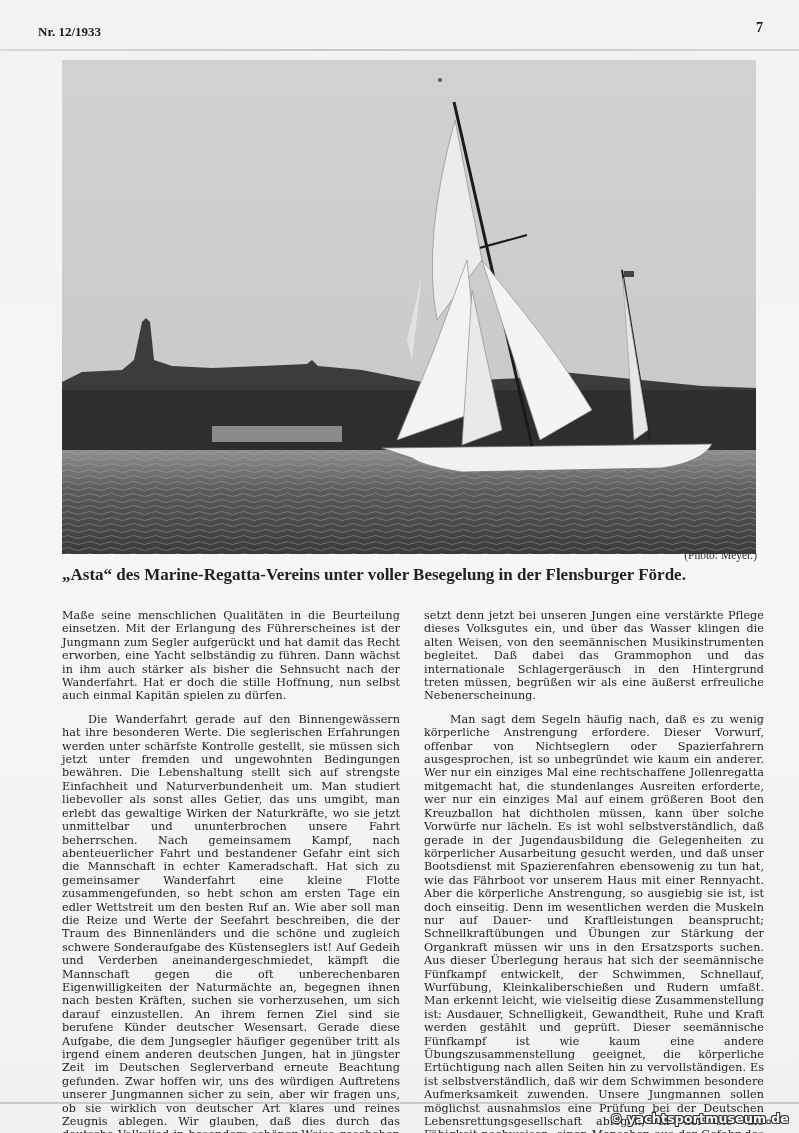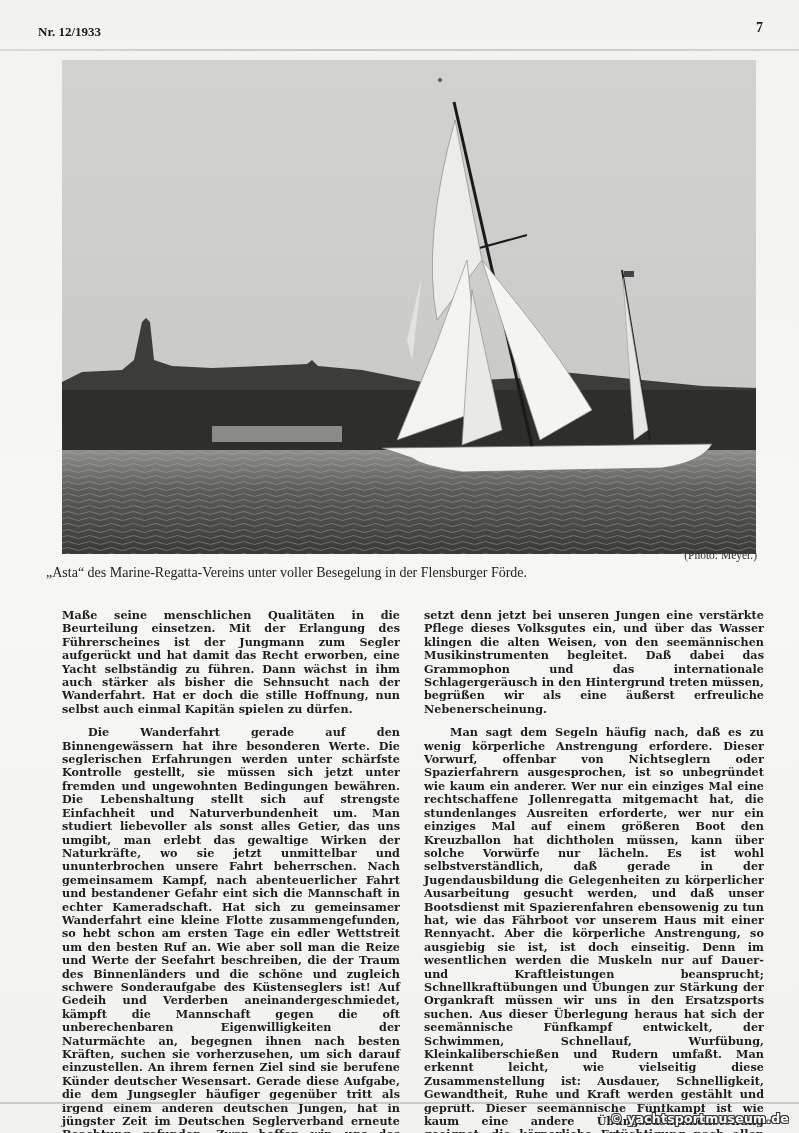--- a/index.html
+++ b/index.html
@@ -24,35 +24,35 @@
   .header-rule {
     position: absolute; left: 0; right: 0; top: 49px; height: 2px;
     background: linear-gradient(90deg, #d8d8d6, #c8c8c6 40%, #d4d4d2);
   }
   .photo {
     position: absolute; left: 62px; top: 60px; width: 694px; height: 494px;
     overflow: hidden; background: #cfcfcd;
   }
   .photo svg { display: block; width: 100%; height: 100%; }
   .caption {
-    position: absolute; left: 46px; top: 565px;
-    font-family: "Liberation Serif", serif; font-size: 14px; font-weight: normal; color: #222;
+    position: absolute; left: 62px; top: 565px;
+    font-family: "Liberation Serif", serif; font-size: 17px; font-weight: bold; color: #222;
   }
   .credit {
     position: absolute; right: 42px; top: 549px;
     font-family: "Liberation Serif", serif; font-size: 11.5px; color: #333;
   }
   .col {
     position: absolute; top: 609px;
     font-family: "DejaVu Serif", serif; font-size: 11.2px; line-height: 13.4px;
     text-align: justify; color: #1d1d1d; letter-spacing: 0.05px;
   }
   .col-left { left: 62px; width: 338px; }
   .col-right { left: 424px; width: 340px; }
-  .col p { margin: 0 0 10px 0; hyphens: manual; font-weight: bold; }
+  .col p { margin: 0 0 10px 0; hyphens: manual; }
   .col p.indent { text-indent: 26px; }
   .footer-rule {
     position: absolute; left: 0; right: 0; top: 1102px; height: 2px;
     background: #cacac8;
   }
   .watermark {
     position: absolute; right: 10px; top: 1111px;
     font-family: "DejaVu Sans", sans-serif; font-size: 12.5px; font-weight: bold;
     color: #fff; letter-spacing: 0.2px;
     text-shadow: -1px -1px 0 #333, 1px -1px 0 #333, -1px 1px 0 #333, 1px 1px 0 #333;

